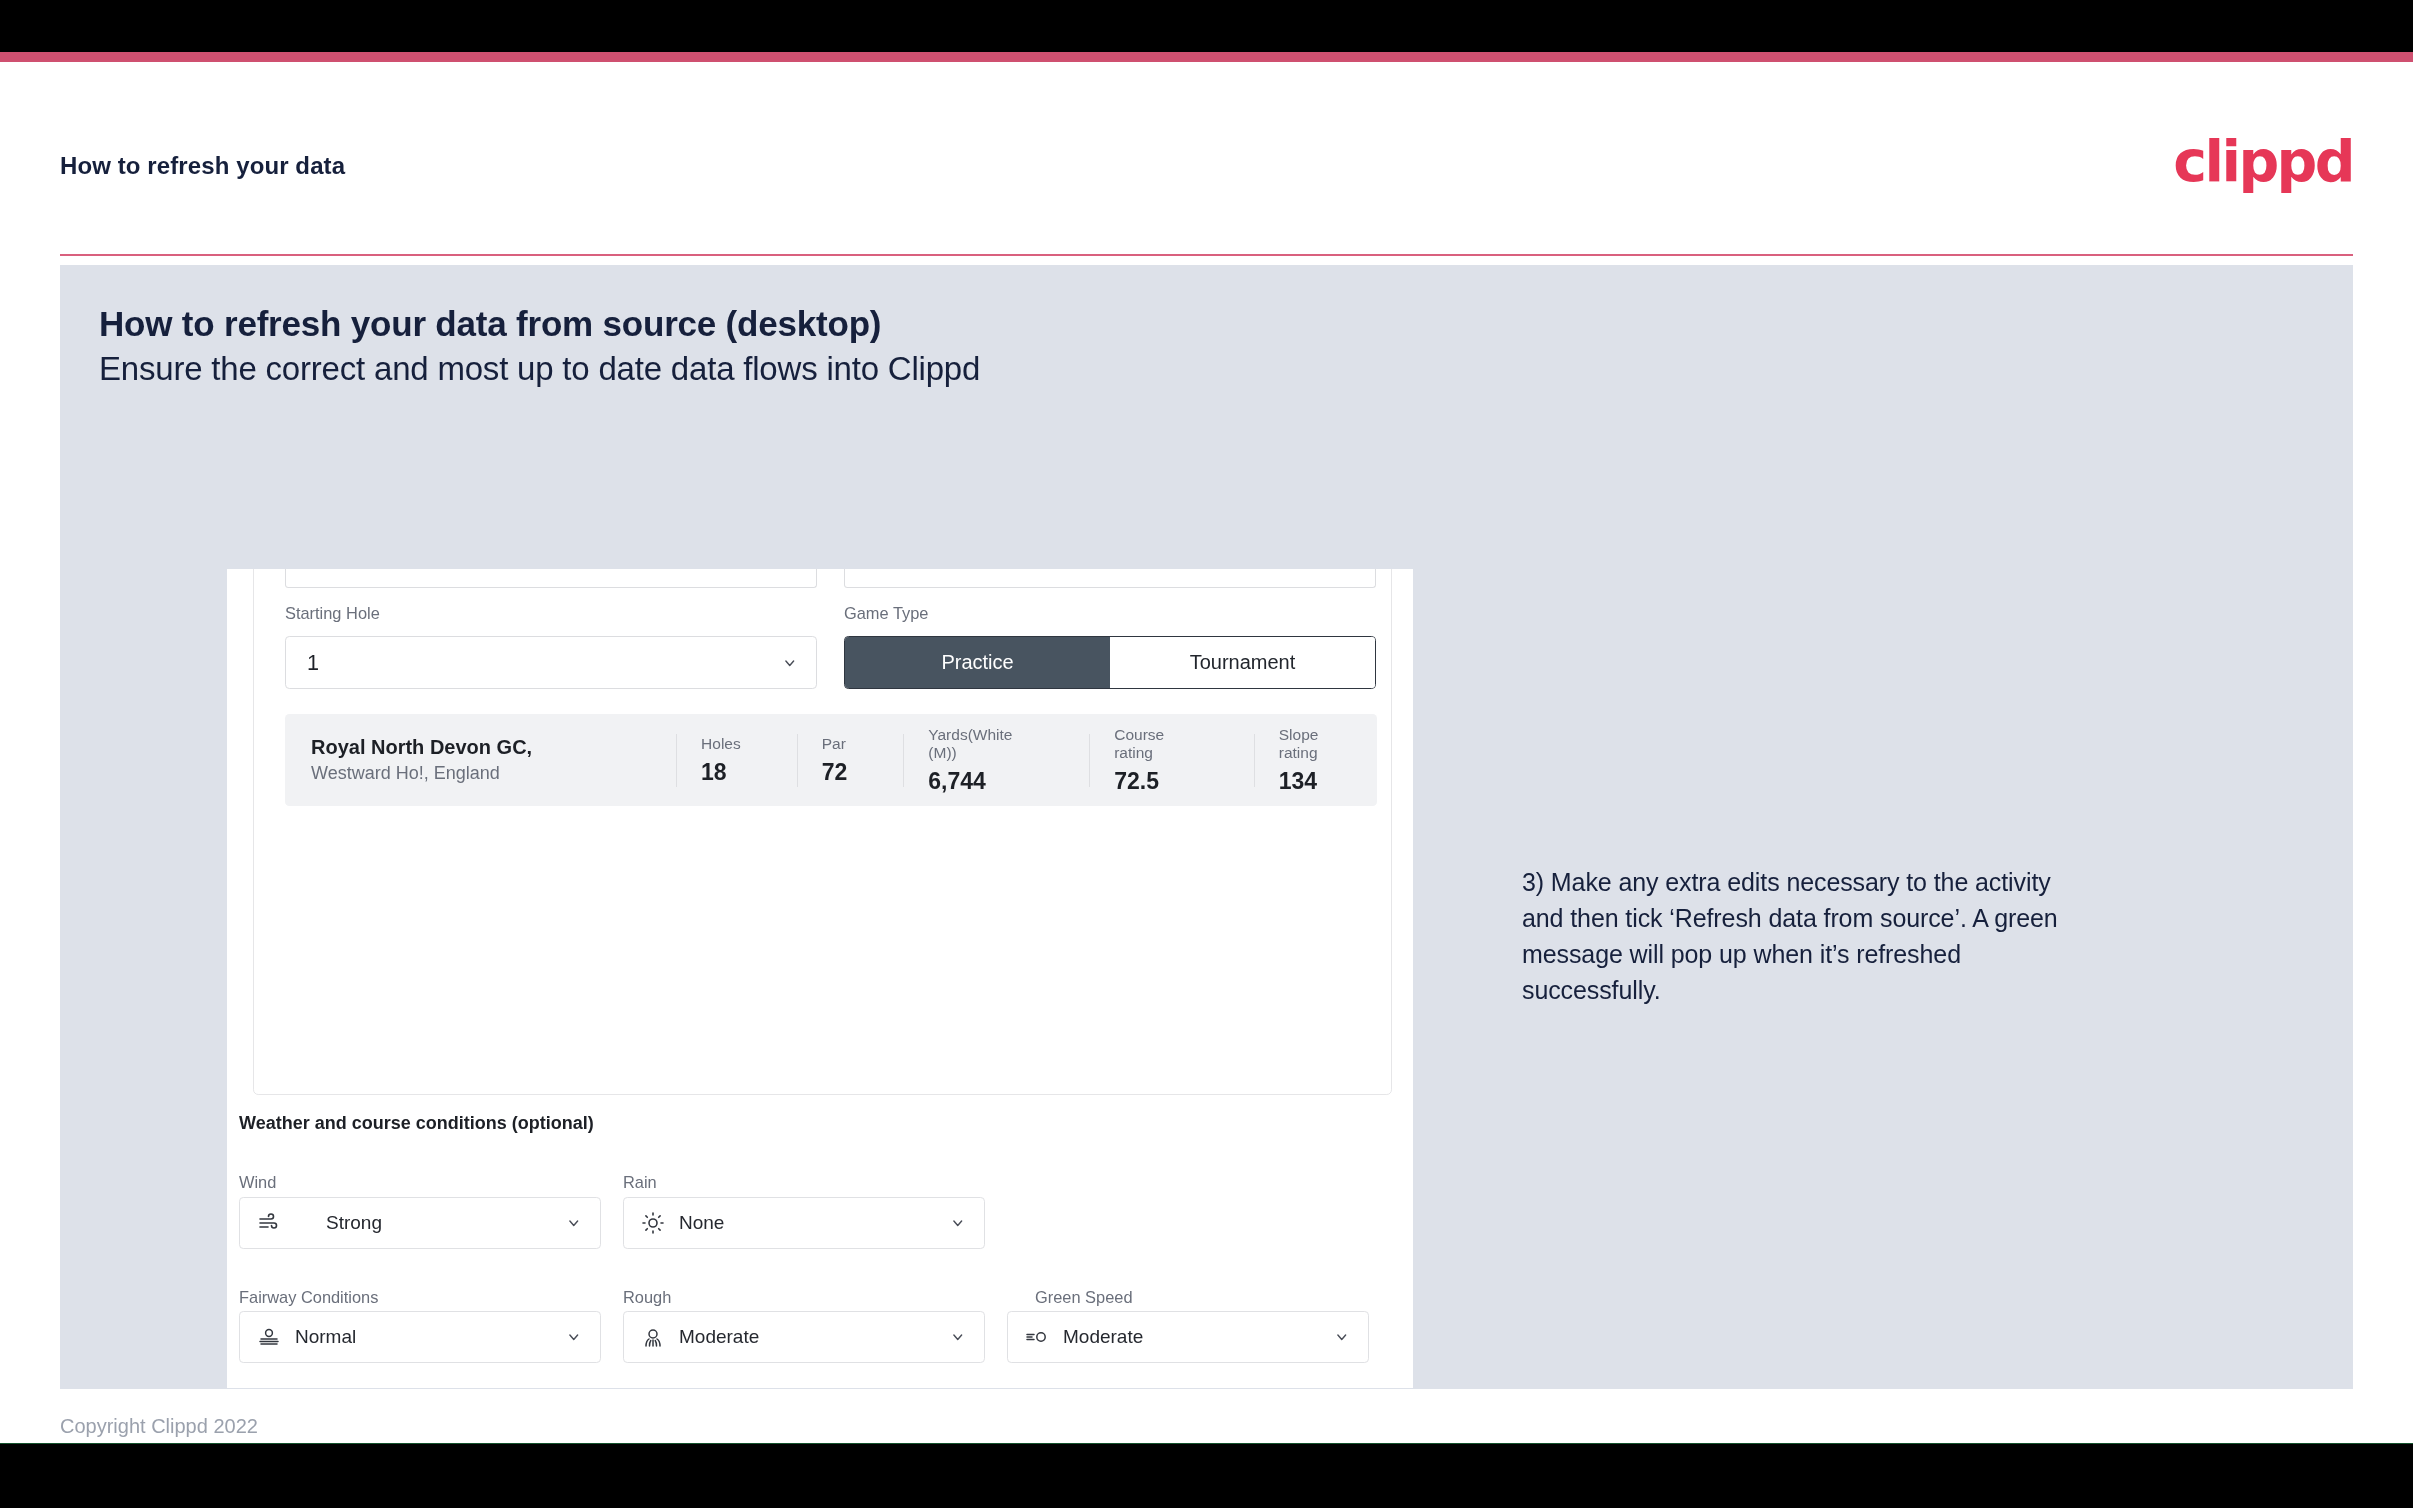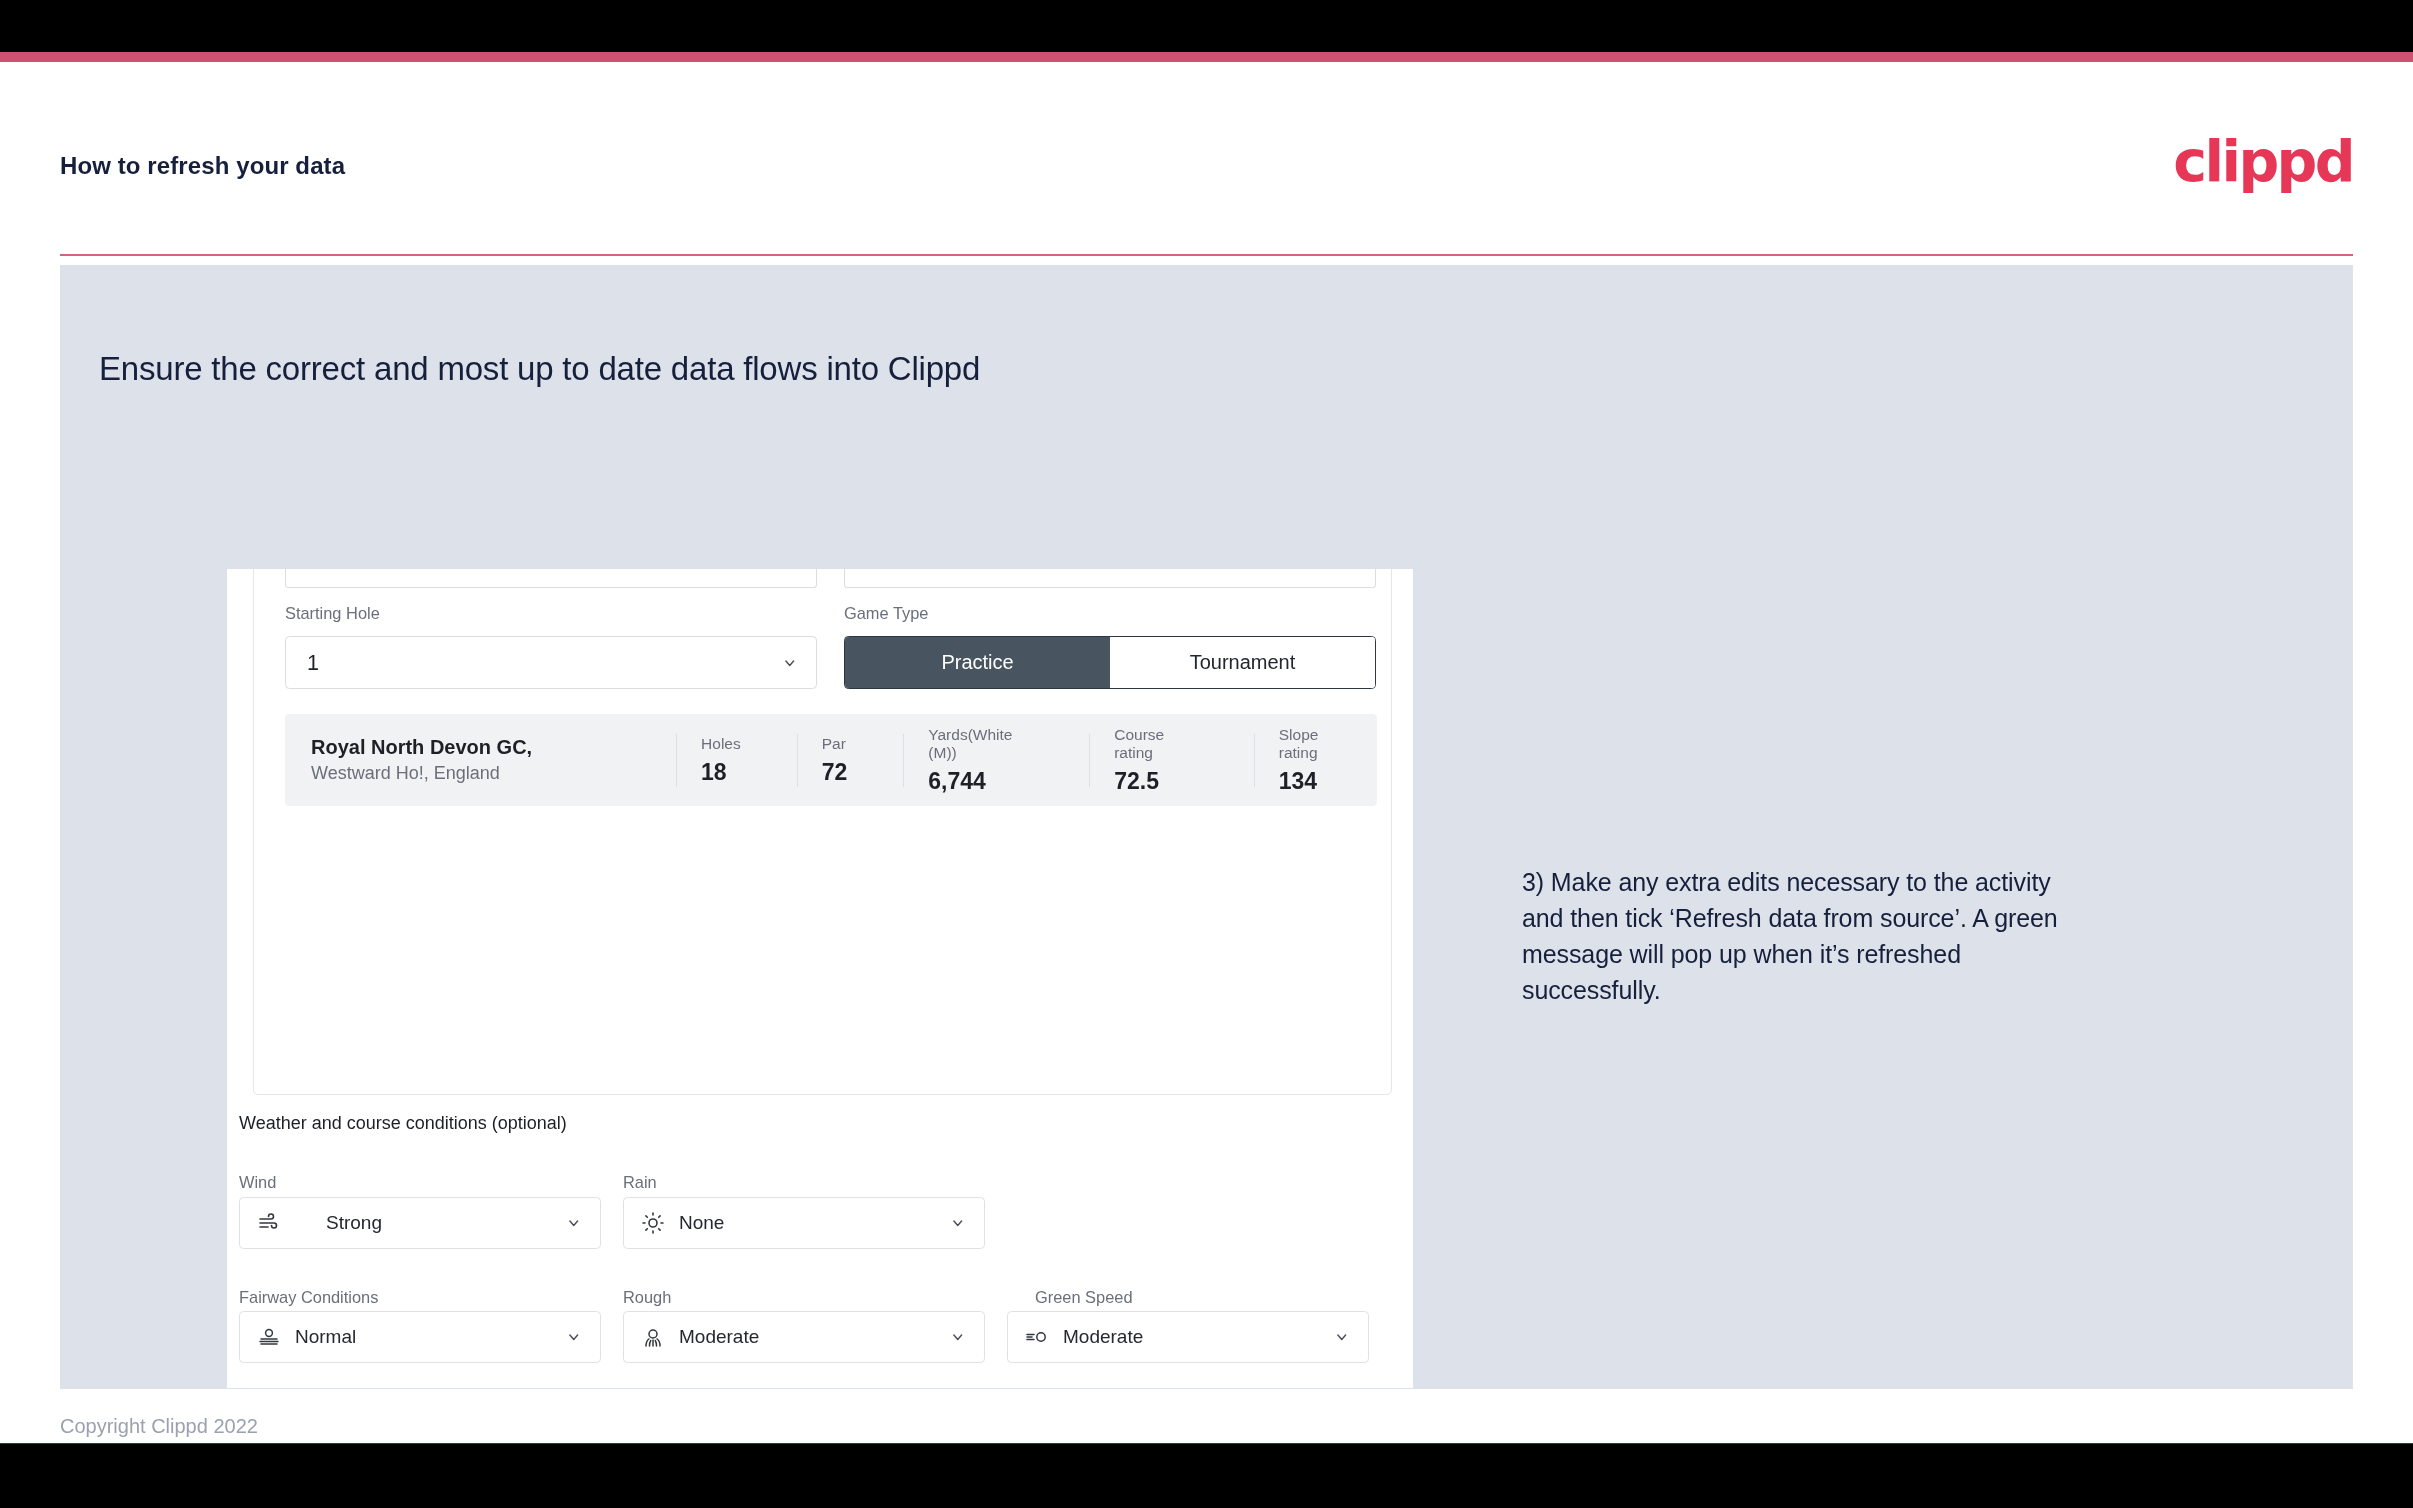--- a/index.html
+++ b/index.html
@@ -215,21 +215,21 @@
     justify-content: center;
   }
   .stat .k { font-size: 15.5px; color: #6a6f7b; margin-bottom: 6px; }
   .stat .v { font-size: 23px; font-weight: bold; color: #1d2026; }
 
   
   .sec-head {
     position: absolute;
     left: 12px; top: 544px;
     font-size: 18px;
-    font-weight: normal;
+    font-weight: bold;
     color: #1d2026;
   }
 
   
   .dd {
     position: absolute;
     height: 52px;
     background: #fff;
     border: 0.9px solid #e0e1e4;
     border-radius: 4.3px;
@@ -299,20 +299,21 @@
   <div class="slide">
 
     <div class="slide-header">
       <div class="kicker">How to refresh your data</div>
       <div class="logo">clippd</div>
       <div class="header-rule"></div>
     </div>
 
     <div class="panel">
 
+      <div class="panel-title">How to refresh your data from source (desktop)</div>
       <div class="panel-sub">Ensure the correct and most up to date data flows into Clippd</div>
 
       <div class="shot">
 
         <div class="modal">
 
           <div class="clip-input a"></div>
           <div class="clip-input b"></div>
 
           <div class="field-label" style="left:31px; top:69px;">Starting Hole</div>

